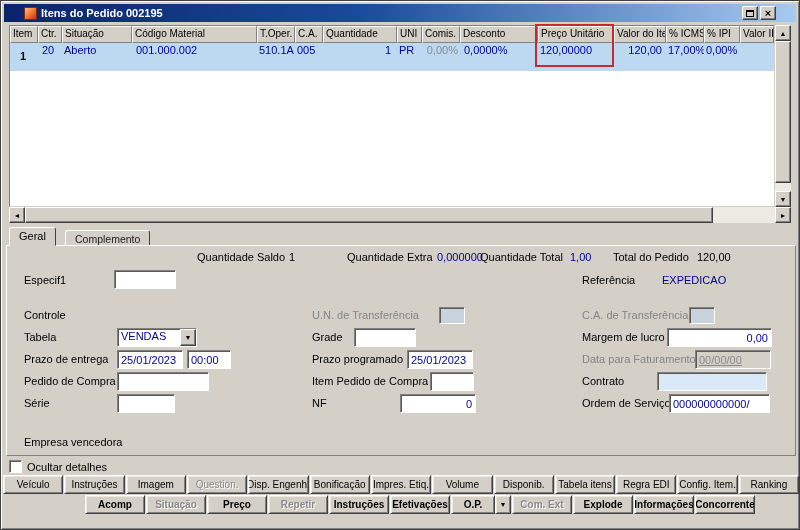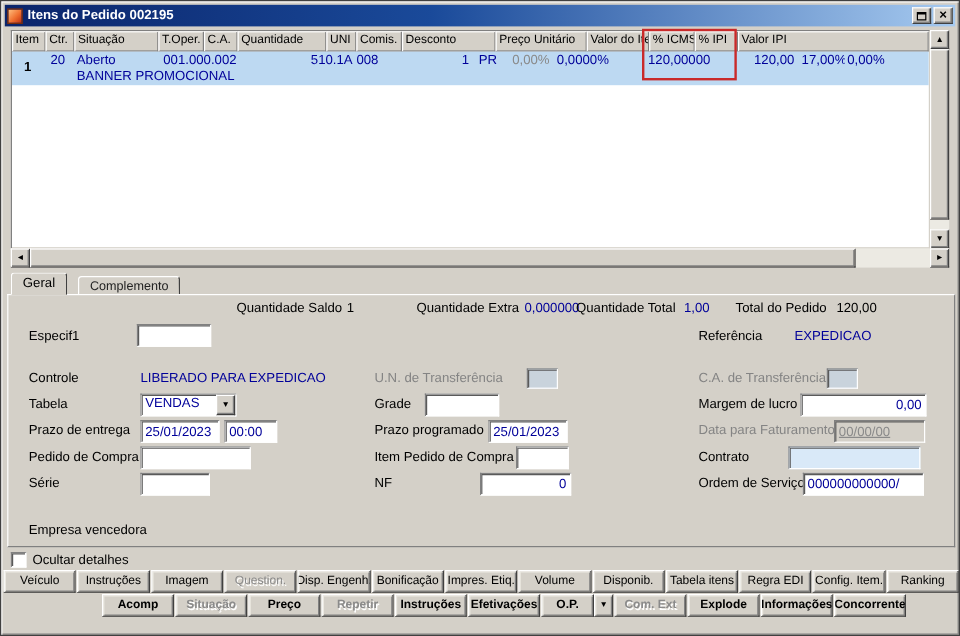--- a/index.html
+++ b/index.html
@@ -5,21 +5,21 @@
   * { margin:0; padding:0; box-sizing:border-box; }
   html,body { width:800px; height:530px; }
   body { font-family:"Liberation Sans", sans-serif; font-size:11px; background:#d4d0c8;
          position:relative; overflow:hidden; color:#000; }
   .win { position:absolute; inset:0; background:#d4d0c8; border:1px solid #404040;
          box-shadow: inset 1px 1px 0 #ffffff, inset -1px -1px 0 #808080; }
 
   
   .titlebar { position:absolute; left:3px; top:3px; right:3px; height:18px;
               background:linear-gradient(90deg,#0a246a 0%,#1a4a9a 45%,#a6caf0 100%);
-              display:flex; align-items:center; padding:0 2px; }
+              display:flex; align-items:center; padding:0 20px; }
   .win-icon { width:13px; height:13px; border:1px solid #7a2c0a; flex:none;
               background:linear-gradient(135deg,#ffc080 0%,#f07030 55%,#c03010 100%); }
   .title-text { color:#fff; font-weight:bold; margin-left:4px; flex:1; white-space:nowrap; }
   .win-btn { width:16px; height:14px; background:#d4d0c8; border:1px solid;
              border-color:#fff #404040 #404040 #fff; box-shadow:inset -1px -1px 0 #808080;
              margin-left:2px; display:flex; align-items:center; justify-content:center;
              font-size:11px; font-weight:bold; line-height:1; cursor:default; }
   .restore-glyph { width:8px; height:7px; border:1px solid #000; border-top-width:2px; }
 
   
@@ -118,52 +118,52 @@
     <span class="win-btn">
         <span>×</span>
       </span>
   </div>
 
   <div class="grid">
     <div class="grid-header">
       <div class="gh" style="width:28px">Item</div>
       <div class="gh" style="width:24px">Ctr.</div>
       <div class="gh" style="width:70px">Situação</div>
+      <div class="gh" style="width:125px">Código Material</div>
       <div class="gh" style="width:38px">T.Oper.</div>
       <div class="gh" style="width:28px">C.A.</div>
       <div class="gh" style="width:74px">Quantidade</div>
       <div class="gh" style="width:25px">UNI</div>
       <div class="gh" style="width:38px">Comis.</div>
       <div class="gh" style="width:78px">Desconto</div>
       <div class="gh" style="width:76px">Preço Unitário</div>
       <div class="gh" style="width:52px">Valor do Item</div>
       <div class="gh" style="width:38px">% ICMS</div>
       <div class="gh" style="width:36px">% IPI</div>
       <div class="gh last">Valor IPI</div>
     </div>
 
     <div class="grid-row">
       <div class="line1">
         <span class="cell" style="width:28px"></span>
         <span class="cell" style="width:24px;padding-left:4px">20</span>
         <span class="cell" style="width:70px">Aberto</span>
         <span class="cell" style="width:125px;padding-left:4px">001.000.002</span>
         <span class="cell" style="width:38px">510.1A</span>
-        <span class="cell" style="width:28px">008</span>
+        <span class="cell" style="width:28px">005</span>
         <span class="cell r" style="width:74px;padding-right:6px">1</span>
         <span class="cell" style="width:25px">PR</span>
         <span class="cell r gray" style="width:38px">0,00%</span>
         <span class="cell" style="width:78px;padding-left:4px">0,0000%</span>
         <span class="cell r" style="width:76px;padding-right:24px">120,00000</span>
         <span class="cell r" style="width:52px;padding-right:4px">120,00</span>
         <span class="cell r" style="width:38px">17,00%</span>
         <span class="cell r" style="width:36px;padding-right:4px">0,00%</span>
         <span class="cell" style="flex:1"></span>
       </div>
-      <div class="line2">BANNER PROMOCIONAL</div>
       <span class="itemno">1</span>
     </div>
   </div>
 
   <div class="vscroll">
     <div class="sbtn up">
         <span>▲</span>
       </div>
     <div class="vthumb"></div>
     <div class="sbtn down">
@@ -196,21 +196,20 @@
     <span class="val" style="left:563px;top:5px">1,00</span>
     <span class="lbl" style="left:606px;top:5px">Total do Pedido</span>
     <span class="val black" style="left:690px;top:5px">120,00</span>
 
     <span class="lbl" style="left:17px;top:28px">Especif1</span>
     <input class="fld" style="left: 107px; top: 24px; width: 62px;" value="">
     <span class="lbl" style="left:575px;top:28px">Referência</span>
     <span class="val" style="left:655px;top:28px">EXPEDICAO</span>
 
     <span class="lbl" style="left:17px;top:63px">Controle</span>
-    <span class="val" style="left:110px;top:63px">LIBERADO PARA EXPEDICAO</span>
     <span class="lbl gray" style="left:305px;top:63px">U.N. de Transferência</span>
     <span class="minibox" style="left:432px;top:61px"></span>
     <span class="lbl gray" style="left:575px;top:63px">C.A. de Transferência</span>
     <span class="minibox" style="left:682px;top:61px"></span>
 
     <span class="lbl" style="left:17px;top:85px">Tabela</span>
     <div class="combo">
       <span class="combo-text">VENDAS</span>
       <span class="combo-btn">▼</span>
     </div>

